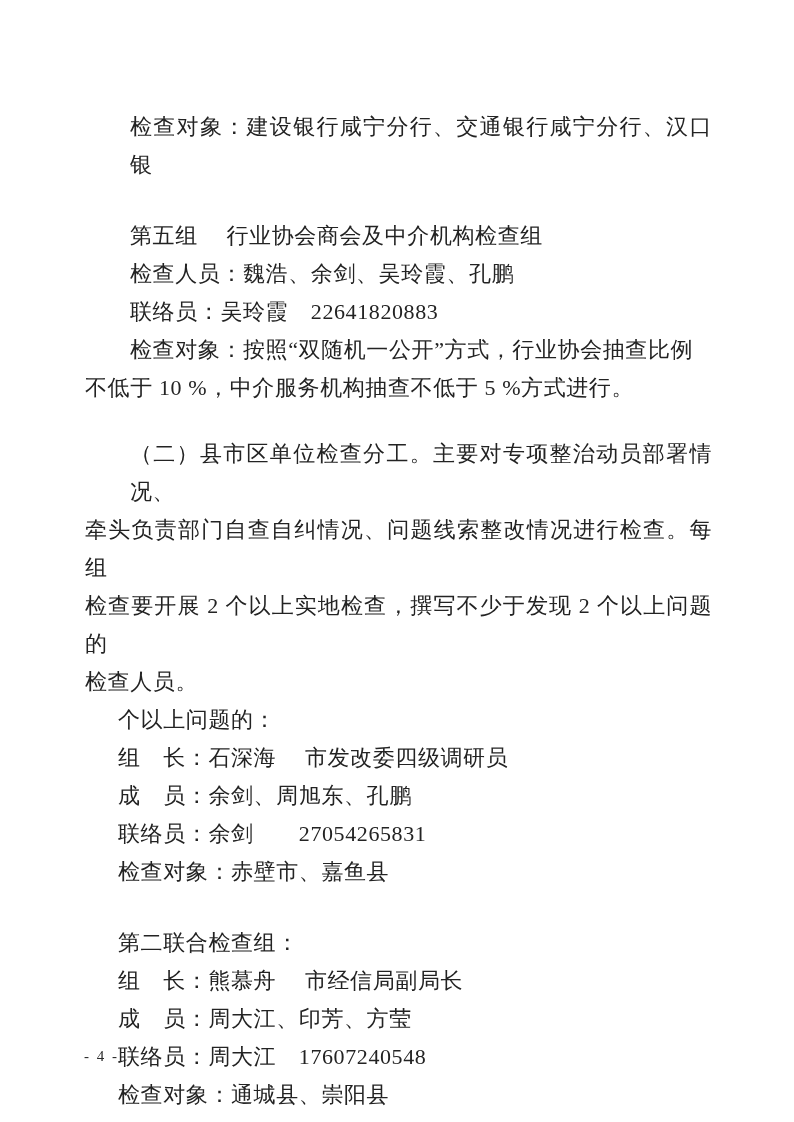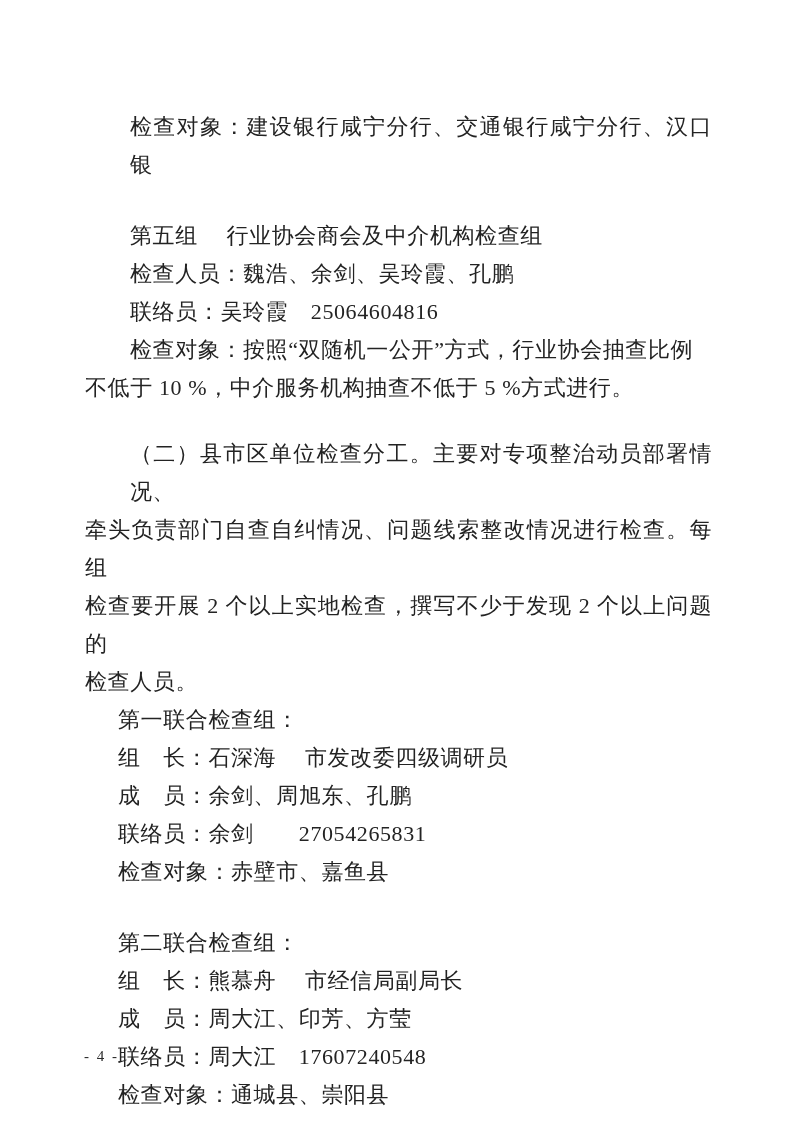--- a/index.html
+++ b/index.html
@@ -43,36 +43,36 @@
 
     <div>
       <div class="line indent2">检查对象：建设银行咸宁分行、交通银行咸宁分行、汉口银</div>
     </div>
 
     <div class="sp-lg"></div>
 
     <div>
       <div class="line indent2">第五组　 行业协会商会及中介机构检查组</div>
       <div class="line indent2">检查人员：魏浩、余剑、吴玲霞、孔鹏</div>
-      <div class="line indent2">联络员：吴玲霞　25064604816</div>
+      <div class="line indent2">联络员：吴玲霞　22641820883</div>
       <div class="line indent2">检查对象：按照“双随机一公开”方式，行业协会抽查比例</div>
       <div class="line">不低于 10 %，中介服务机构抽查不低于 5 %方式进行。</div>
     </div>
 
     <div class="sp-md"></div>
 
     <div>
       <div class="line indent2">（二）县市区单位检查分工。主要对专项整治动员部署情况、</div>
       <div class="line">牵头负责部门自查自纠情况、问题线索整改情况进行检查。每组</div>
       <div class="line">检查要开展 2 个以上实地检查，撰写不少于发现 2 个以上问题的</div>
       <div class="line">检查人员。</div>
     </div>
 
     <div>
-      <div class="line indent15">第一联合检查组：</div>
+      <div class="line indent15">个以上问题的：</div>
       <div class="line indent15">组　长：石深海　 市发改委四级调研员</div>
       <div class="line indent15">成　员：余剑、周旭东、孔鹏</div>
       <div class="line indent15">联络员：余剑　　27054265831</div>
       <div class="line indent15">检查对象：赤壁市、嘉鱼县</div>
     </div>
 
     <div class="sp-lg"></div>
 
     <div>
       <div class="line indent15">第二联合检查组：</div>

